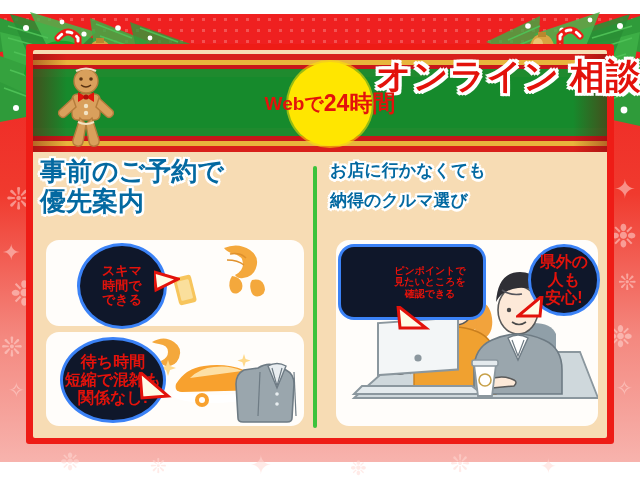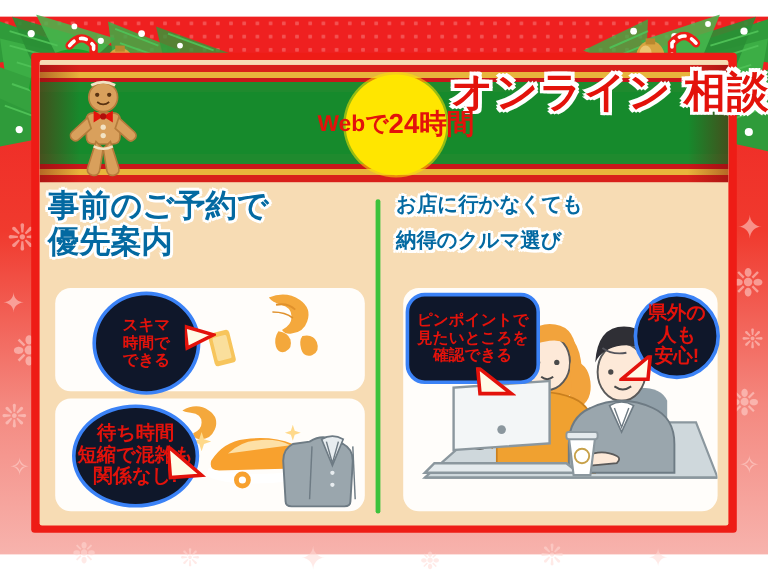--- a/index.html
+++ b/index.html
@@ -96,21 +96,21 @@
   
   .bubble{position:absolute;background:#0f172a;border:3px solid #3b82f6;
           color:#e3120b;font-weight:bold;text-align:center;
           display:flex;align-items:center;justify-content:center;
           white-space:pre-line;line-height:1.12;}
   .bub-round{border-radius:50%;}
   .bub-rect{border-radius:16px;}
 
   #bub-l1{left:77px;top:243px;width:84px;height:80px;font-size:13px;}
   #bub-l2{left:60px;top:337px;width:100px;height:80px;font-size:16px;}
-  #bub-r1{left:338px;top:244px;width:106px;height:70px;font-size:13px;}
+  #bub-r1{left:338px;top:244px;width:106px;height:70px;font-size:10px;padding-left:36px;}
   #bub-r2{left:528px;top:244px;width:66px;height:66px;font-size:16px;}
 
   svg{display:block;}
   .nosel{user-select:none;}
 </style>
 </head>
 <body>
 
 <div id="banner">
 

